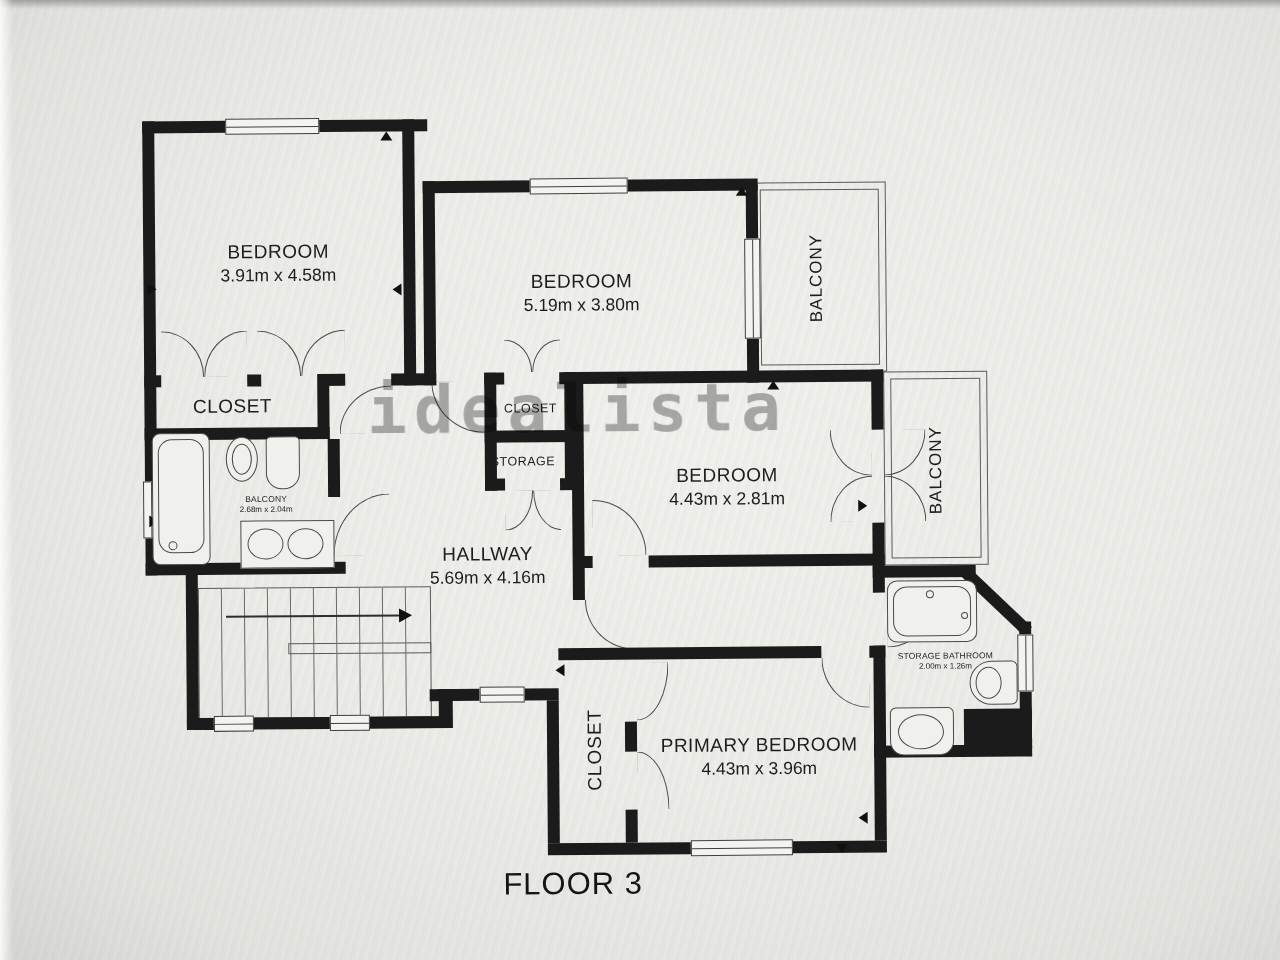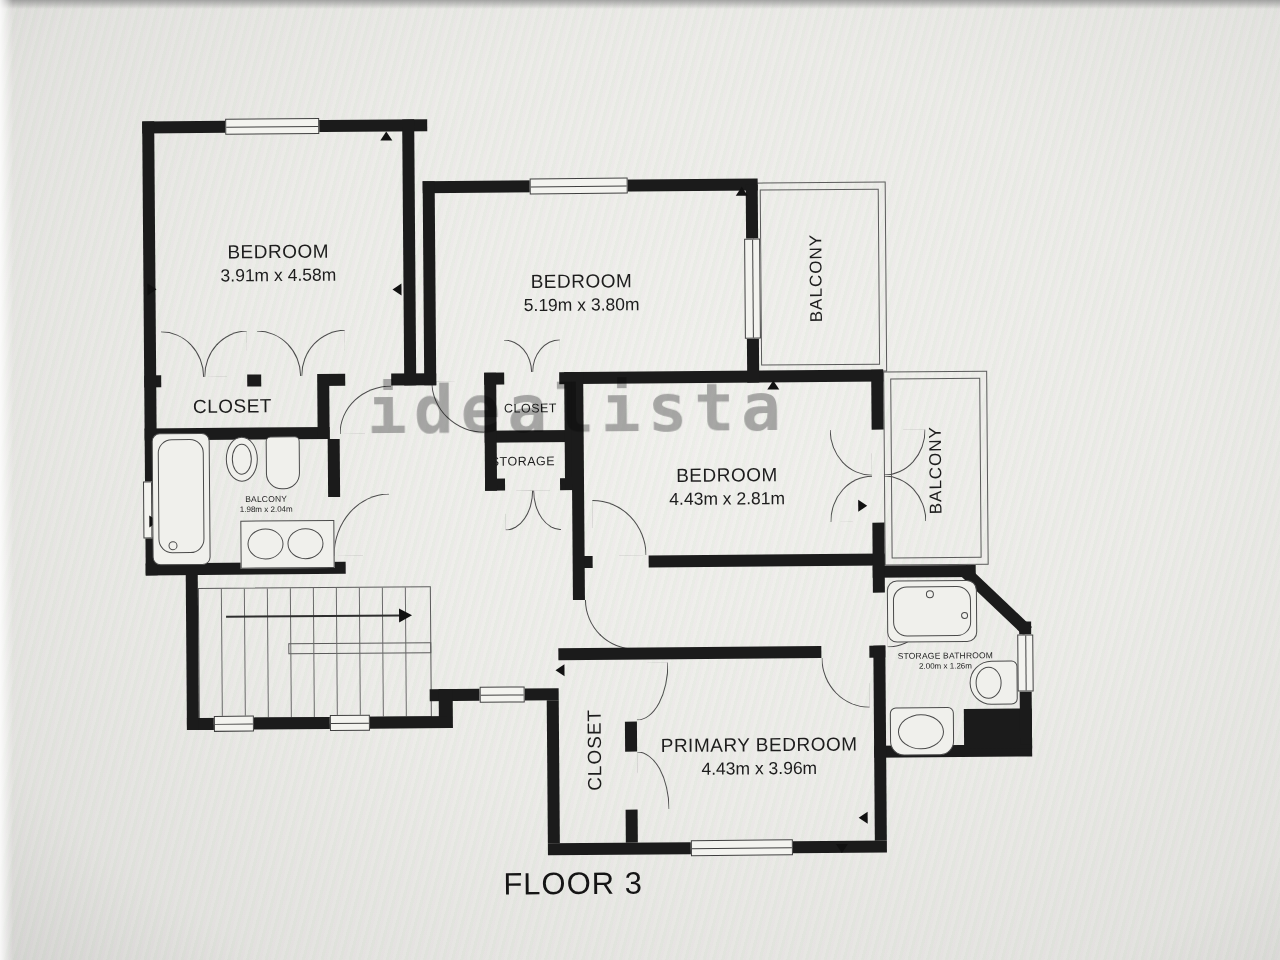--- a/index.html
+++ b/index.html
@@ -212,23 +212,27 @@
       <span class="dm">5.19m x 3.80m</span>
     </div>
     <div class="room-label" style="left:727px;top:488px;">
       <span class="nm">BEDROOM</span>
       <span class="dm">4.43m x 2.81m</span>
     </div>
     <div class="room-label" style="left:757px;top:758px;">
       <span class="nm">PRIMARY BEDROOM</span>
       <span class="dm">4.43m x 3.96m</span>
     </div>
+    <div class="room-label" style="left:487px;top:565px;">
+      <span class="nm">HALLWAY</span>
+      <span class="dm">5.69m x 4.16m</span>
+    </div>
     <div class="room-label lbl-tiny" style="left:266px;top:502px;">
       <span class="nm">BALCONY</span>
-      <span class="dm">1.98m x 2.04m</span>
+      <span class="dm">2.68m x 2.04m</span>
     </div>
     <div class="room-label lbl-tiny" style="left:944px;top:664px;">
       <span class="nm">STORAGE BATHROOM</span>
       <span class="dm">2.00m x 1.26m</span>
     </div>
     <div class="room-label lbl-sm" style="left:233px;top:404px;">
       <span class="nm">CLOSET</span>
     </div>
     <div class="room-label lbl-xs" style="left:531px;top:408px;">
       <span class="nm">CLOSET</span>

